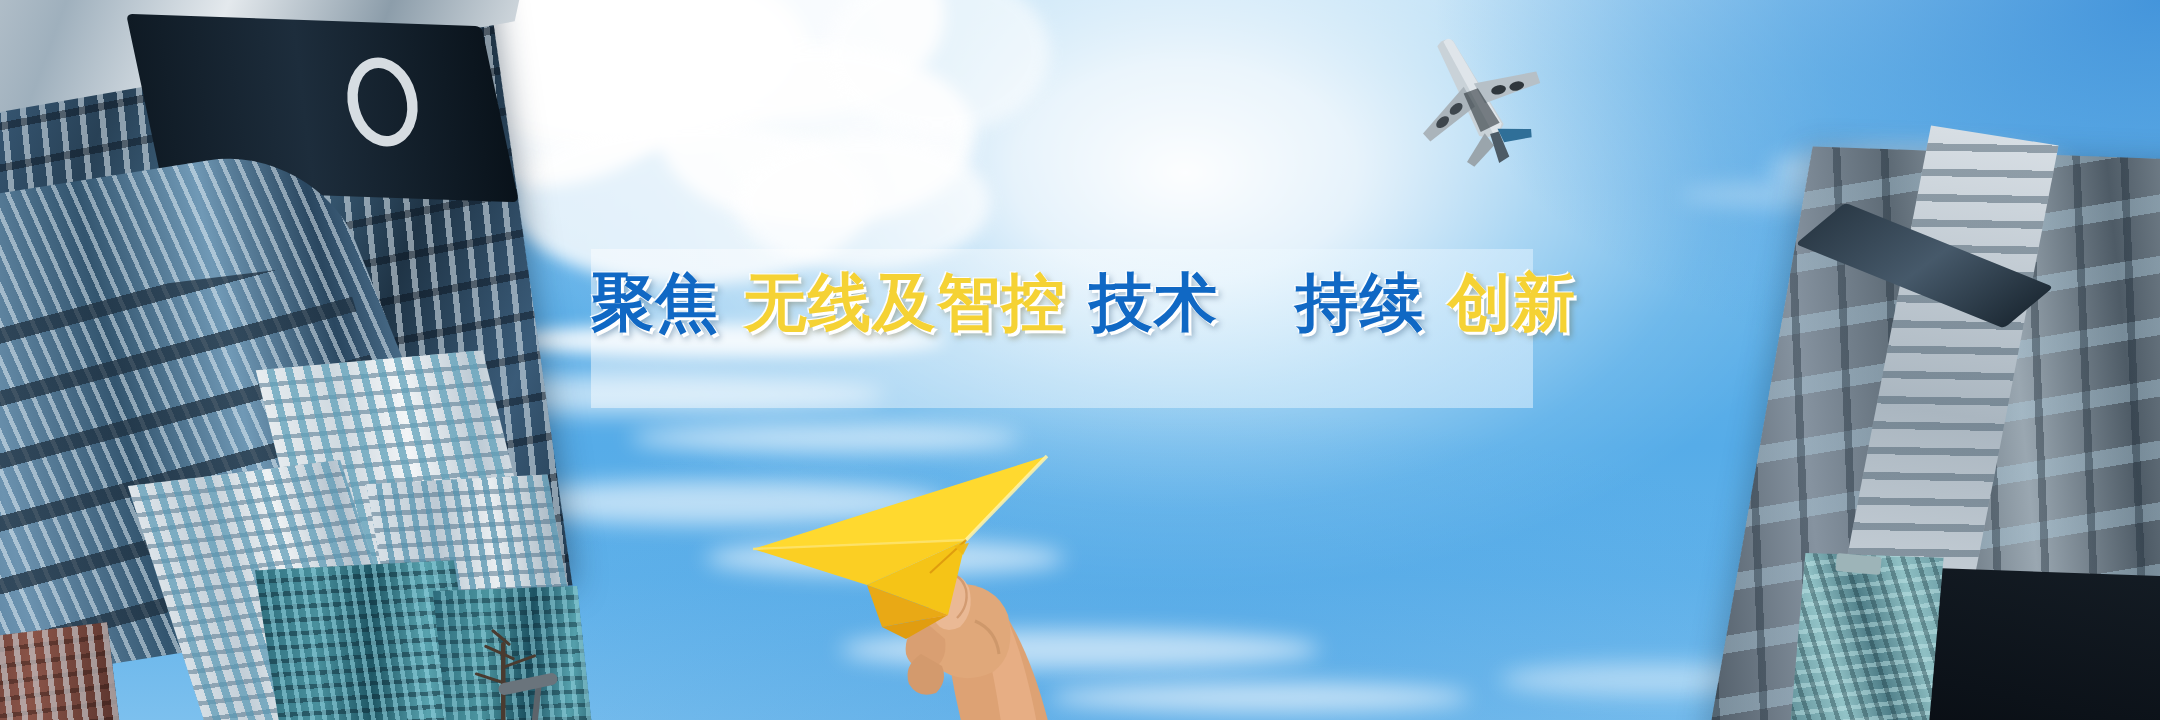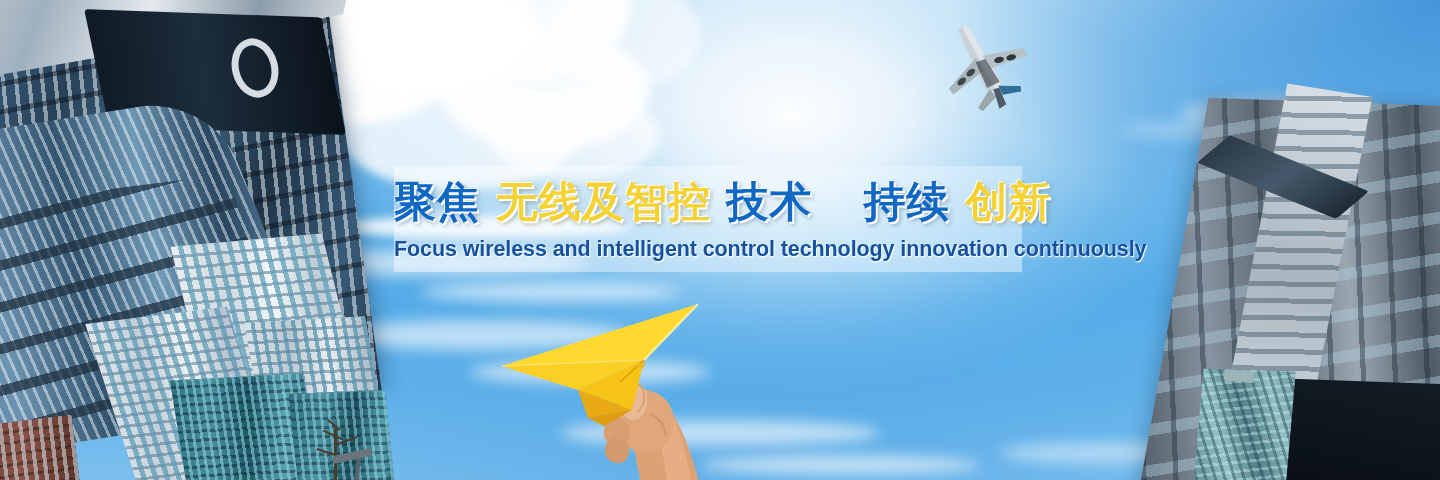--- a/index.html
+++ b/index.html
@@ -456,16 +456,15 @@
 
   <div class="banner">
     <div class="cn">
       <span class="blue">聚焦</span>
       <span class="gold">无线及智控</span>
       <span class="blue">技术</span>
       <span class="gap"></span>
       <span class="blue">持续</span>
       <span class="gold">创新</span>
     </div>
-    <div class="en">Focus wireless and intelligent control technology innovation continuously</div>
   </div>
 
 </div>
 
 </body></html>

